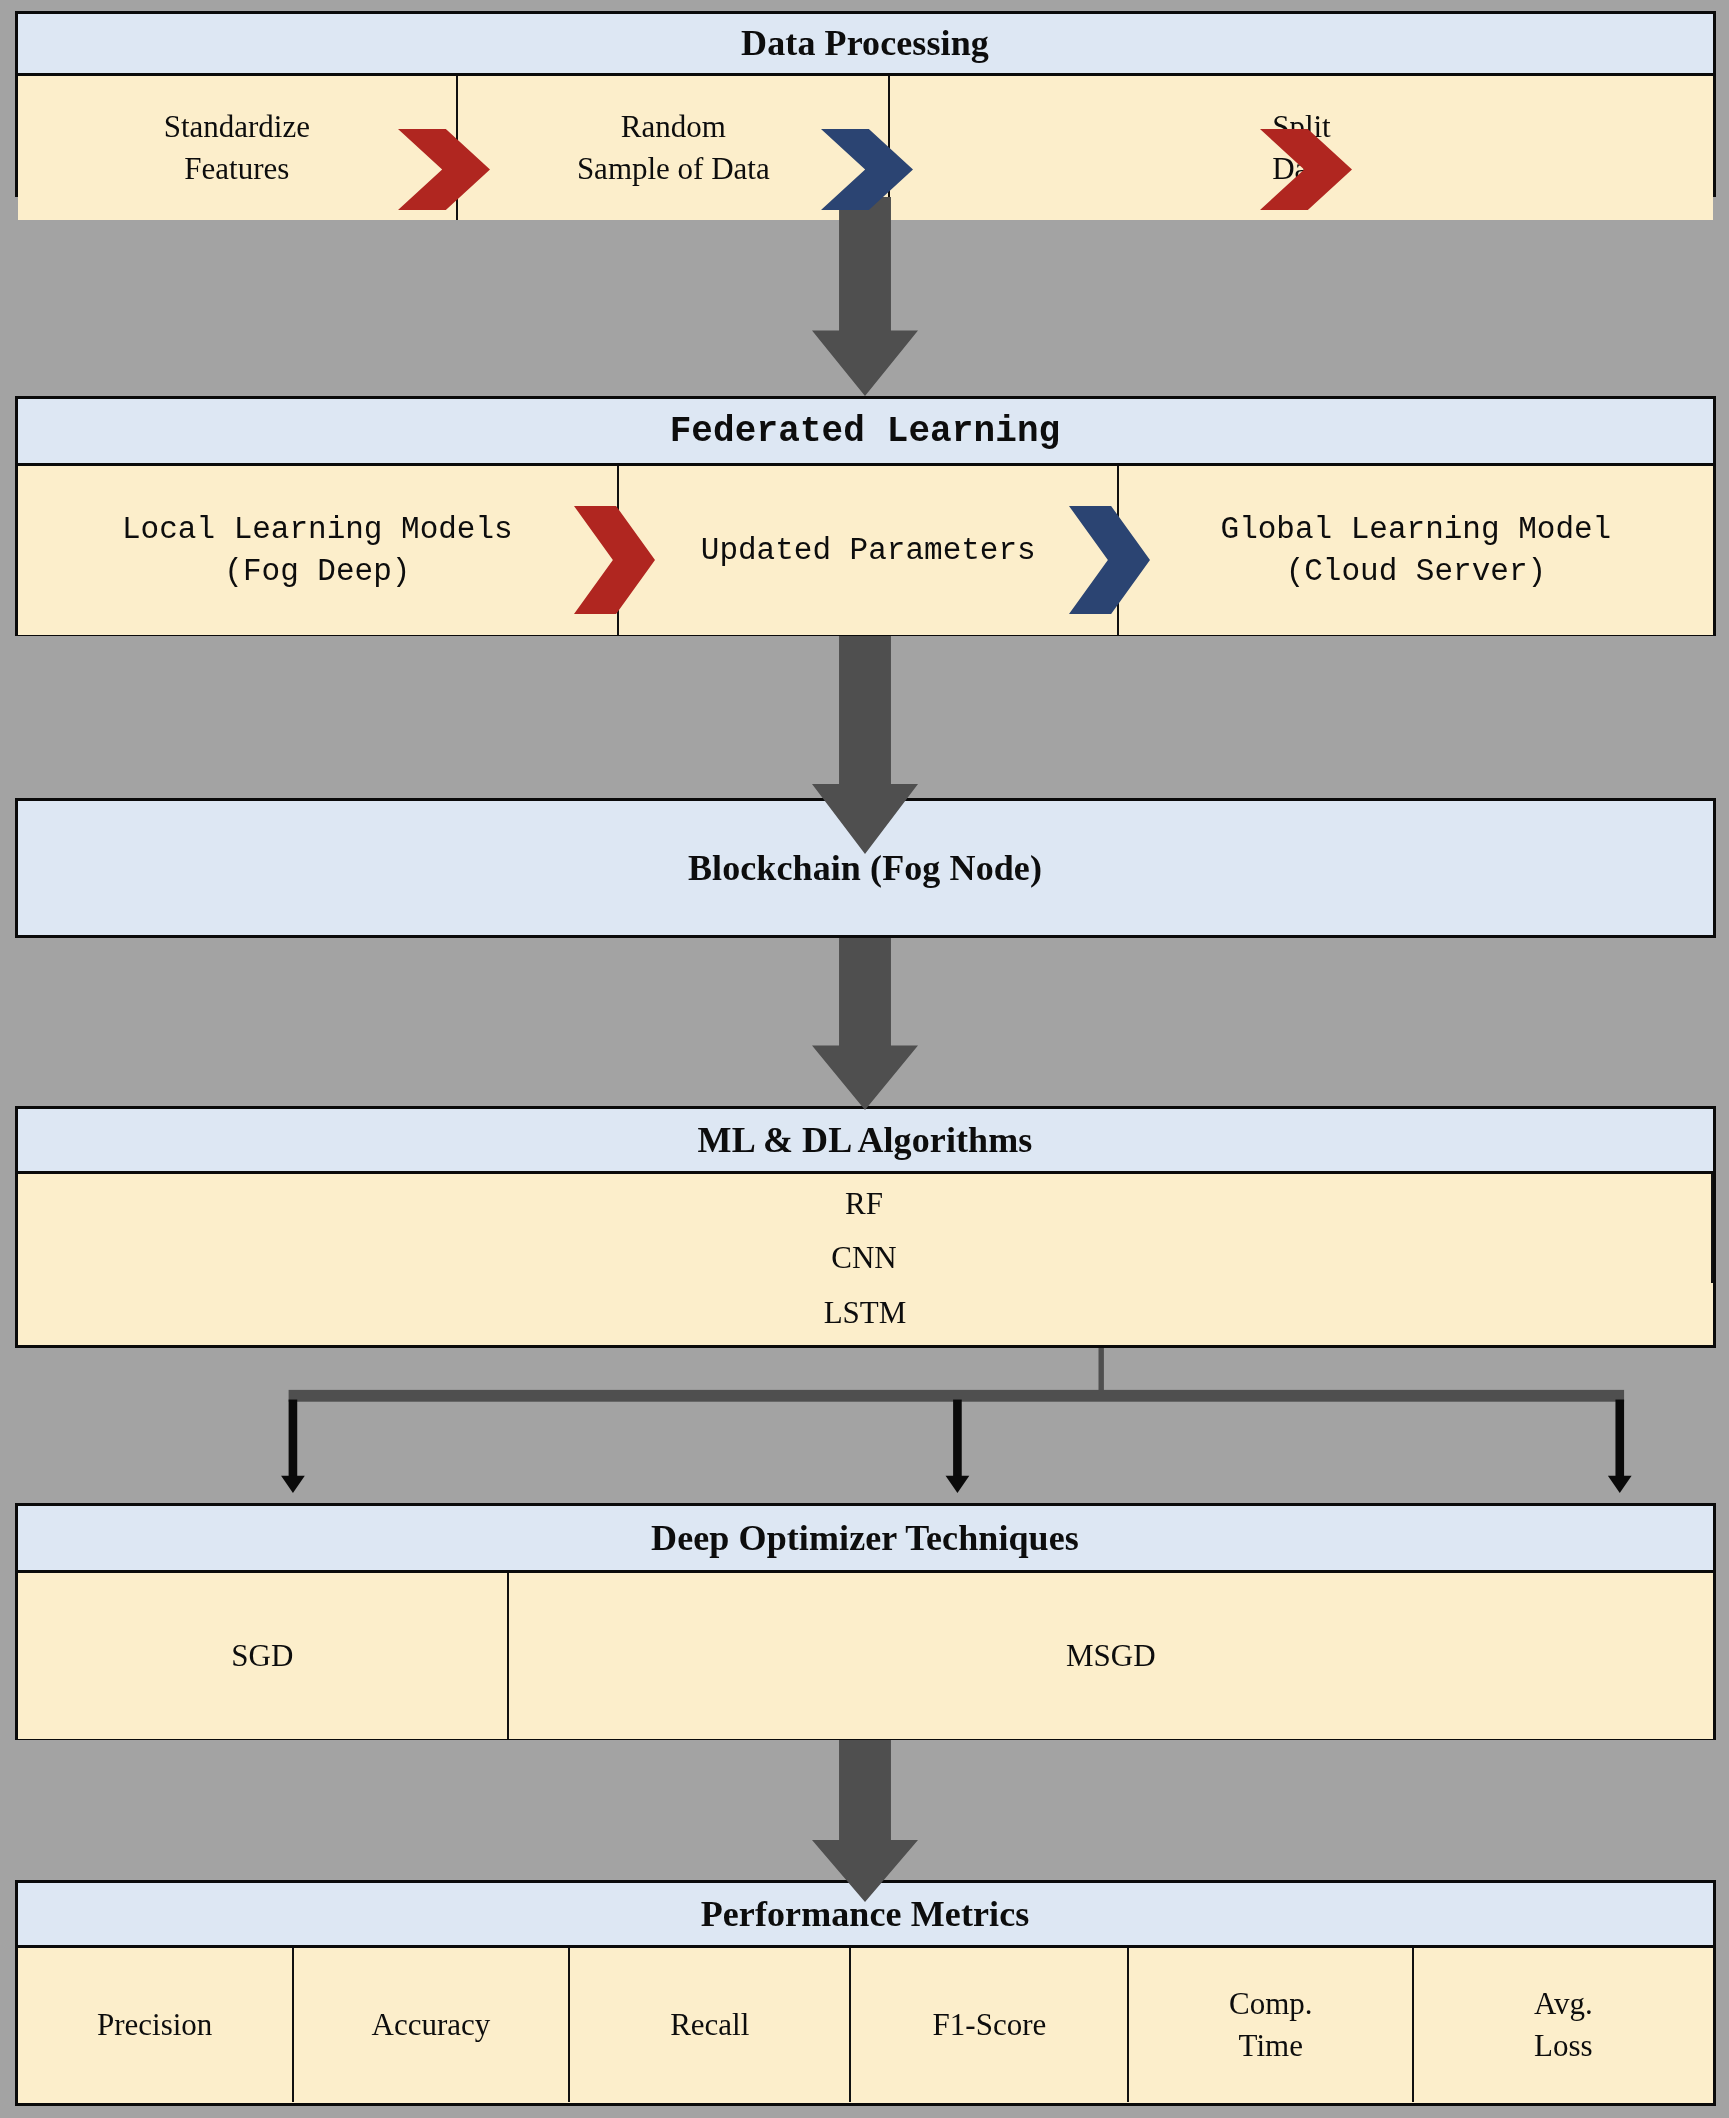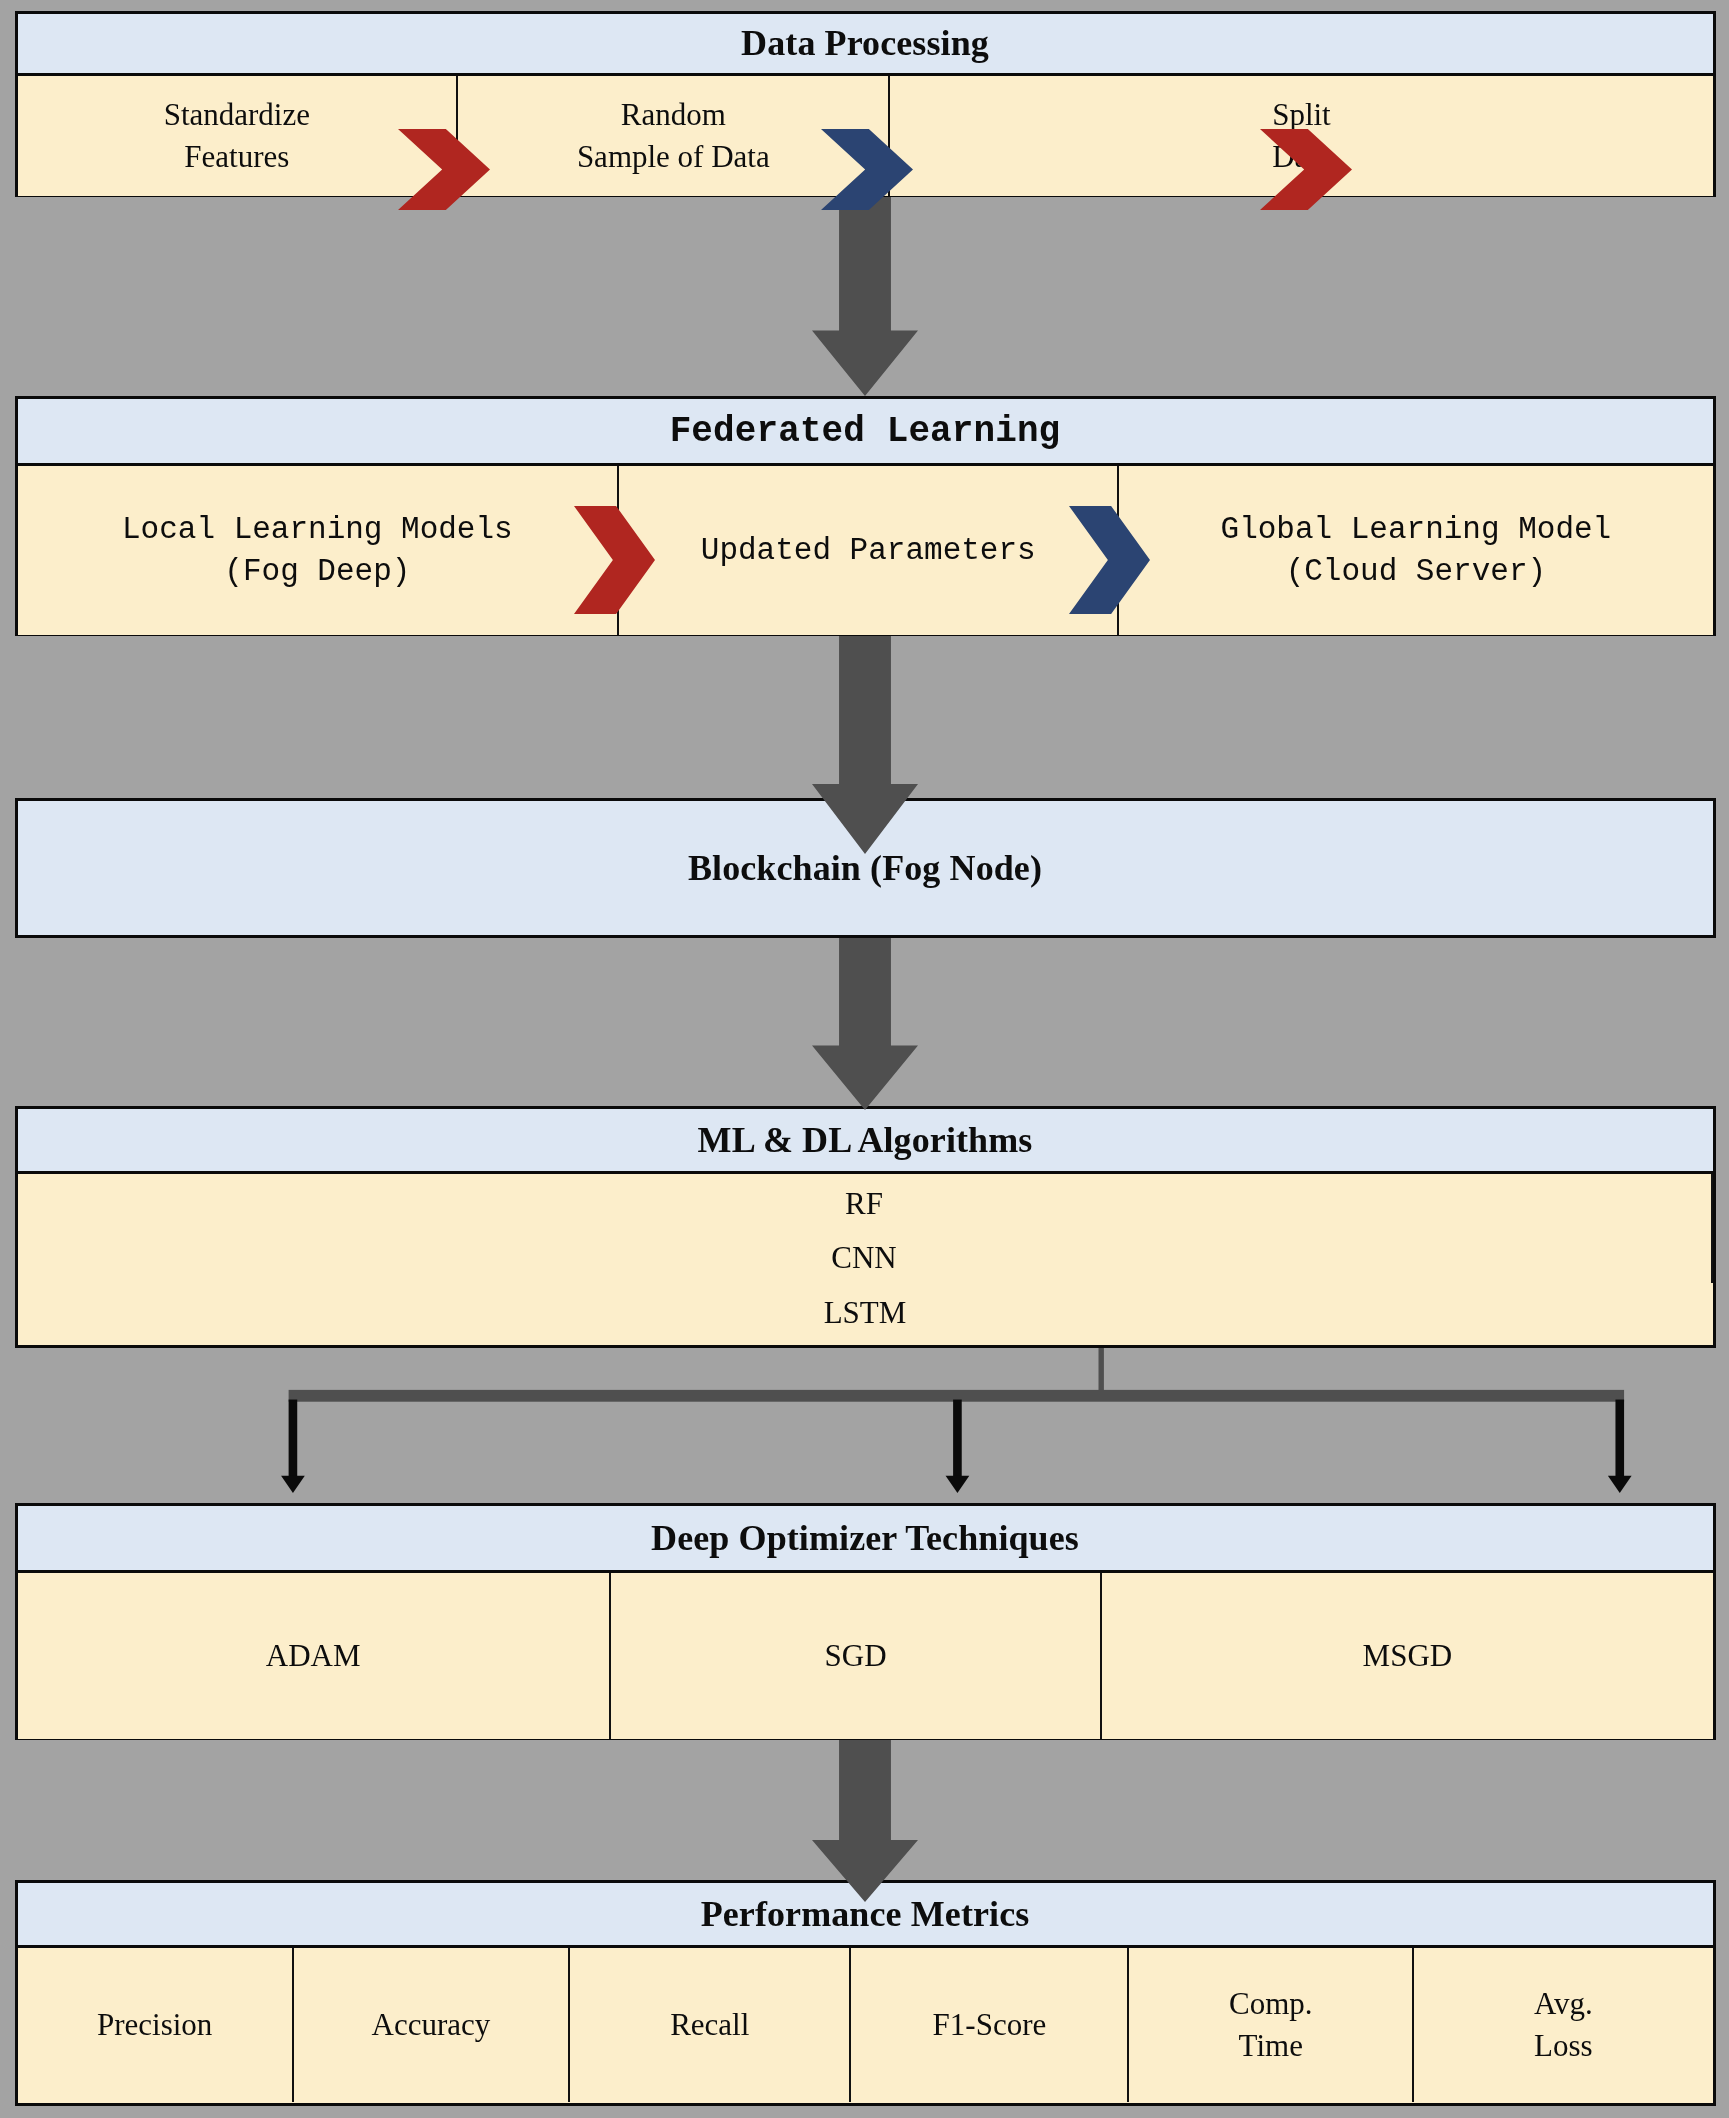--- a/index.html
+++ b/index.html
@@ -70,21 +70,21 @@
 </style>
 </head>
 <body>
 
 <div id="stage">
 
   <div class="block" style="left:14.5px; top:10.8px; width:1701px; height:186px;">
     <div class="hdr" style="height:62px;">
       <span>Data Processing</span>
     </div>
-    <div class="cols" style="height:120px;">
+    <div class="cols" style="height:144px;">
       <div class="cell" style="flex:0 0 26.0%;">
         <span class="lbl">Standardize
 Features</span>
       </div>
       <div class="cell" style="flex:0 0 25.5%;">
         <span class="lbl">Random
 Sample of Data</span>
       </div>
       <div class="cell" style="flex:1 1 auto;">
         <span class="lbl">Split
@@ -196,23 +196,20 @@
         <polygon points="2466,238 2510,238 2488,270"></polygon>
       </g>
     </svg>
   </div>
 
   <div class="block" style="left:14.5px; top:1503px; width:1701px; height:237px;">
     <div class="hdr" style="height:67px;">
       <span>Deep Optimizer Techniques</span>
     </div>
     <div class="cols" style="height:166px;">
-      <div class="cell" style="flex:0 0 35.0%;">
-        <span class="lbl">ADAM</span>
-      </div>
       <div class="cell" style="flex:0 0 29.0%;">
         <span class="lbl">SGD</span>
       </div>
       <div class="cell" style="flex:1 1 auto;">
         <span class="lbl">MSGD</span>
       </div>
     </div>
   </div>
 
   <div class="fatarrow" style="left:812px; top:1740px; width:106px; height:162px;">

